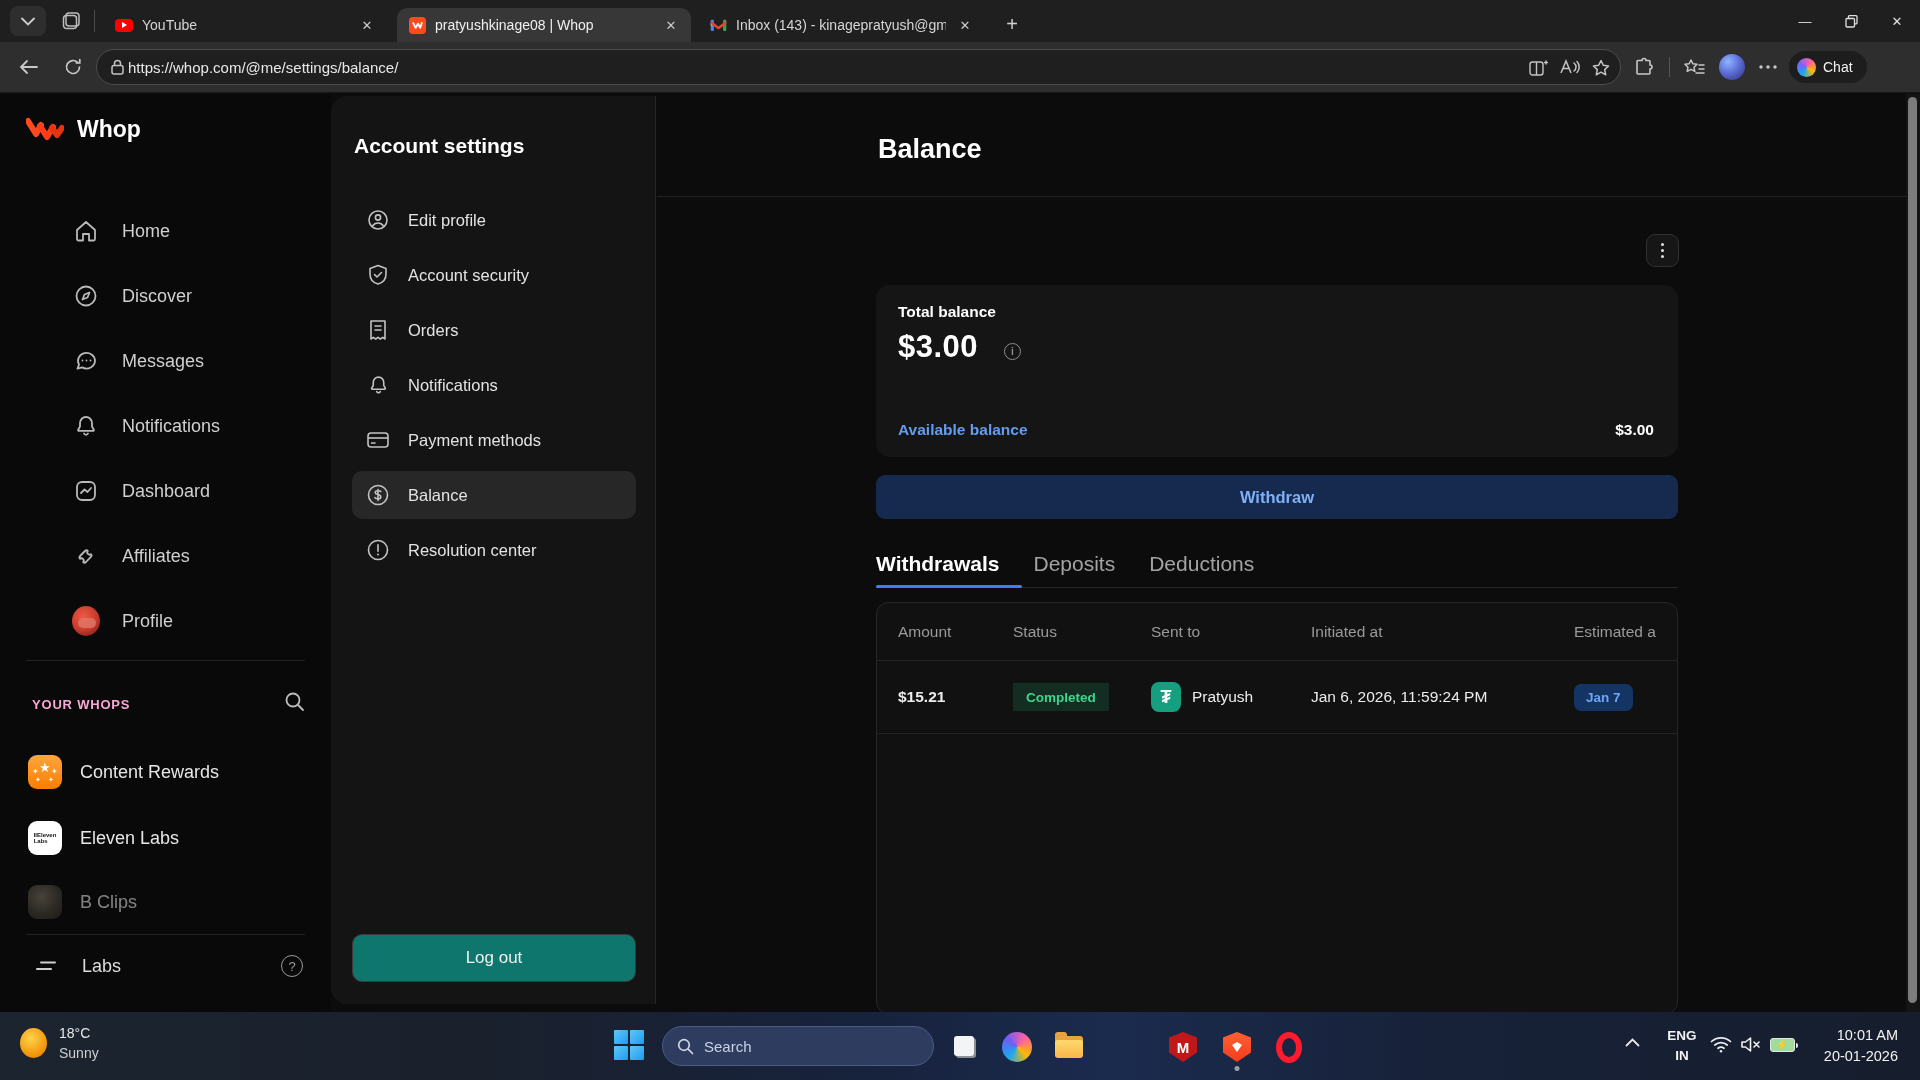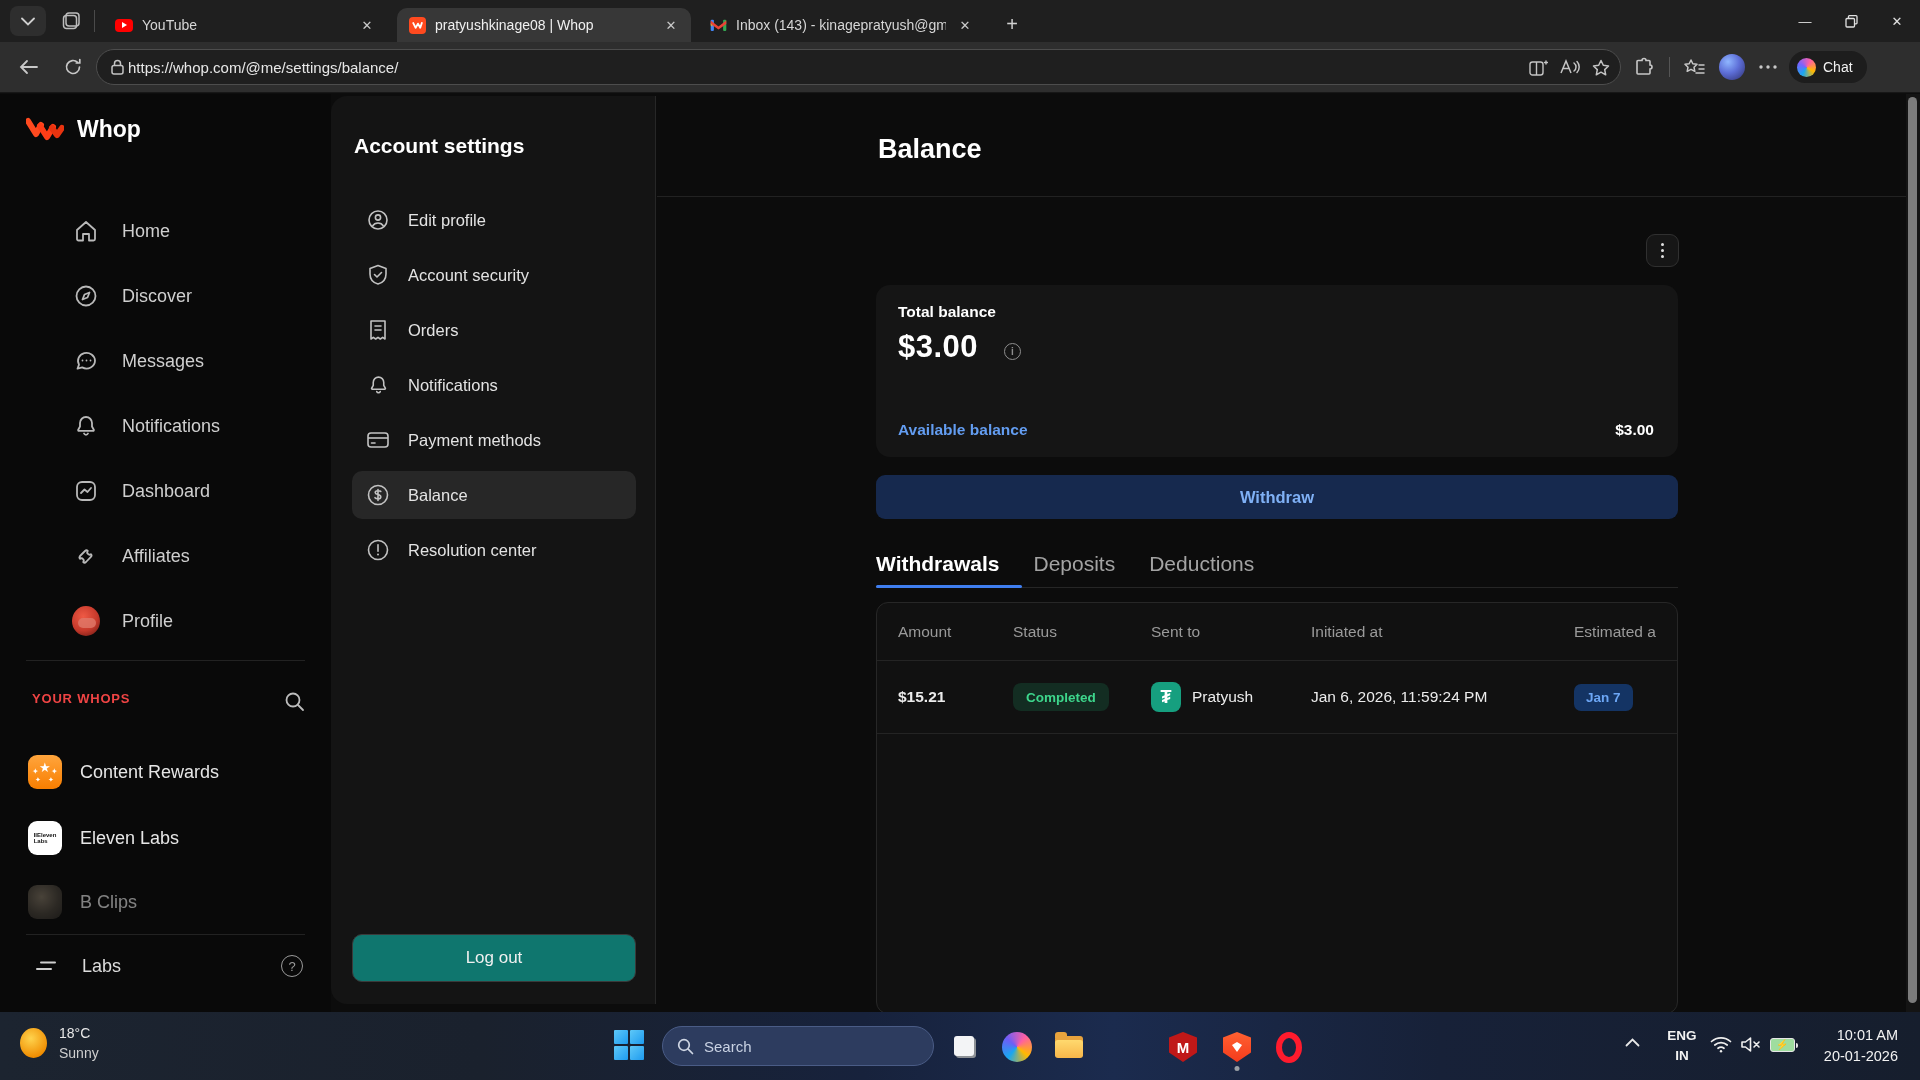--- a/index.html
+++ b/index.html
@@ -37,21 +37,21 @@
 
   
   .page { position:absolute; top:94px; left:0; width:1920px; height:918px; background:#0c0c0c; }
 
   
   .sidebar { position:absolute; left:0; top:0; width:331px; height:100%; background:#090909; }
   .brand { position:absolute; left:26px; top:22px; display:flex; align-items:center; gap:13px; color:#fff; font-size:23px; font-weight:bold; }
   .snav-item { position:absolute; left:0; width:100%; height:54px; display:flex; align-items:center; color:#cfcfcf; font-size:18px; gap:22px; padding-left:32px;margin-left:40px; }
   .snav-item .ico { width:28px; display:flex; justify-content:center; color:#b9b9b9; }
   .side-divider { position:absolute; left:26px; right:26px; height:1px; background:#222; }
-  .whops-header { position:absolute; left:32px; right:26px; display:flex; align-items:flex-start; justify-content:space-between; color:#ef4444; }
+  .whops-header { position:absolute; left:32px; right:26px; display:flex; align-items:flex-end; justify-content:space-between; color:#f9a8d4; }
   .whops-label { font-size:13px; font-weight:bold; letter-spacing:.8px; }
   .whop-row { position:absolute; left:0; width:100%; height:56px; display:flex; align-items:center; gap:18px; padding-left:28px; color:#e6e6e6; font-size:18px; }
   .whop-app-icon { width:34px; height:34px; border-radius:9px; flex:0 0 auto; position:relative; overflow:hidden; }
   .cr-icon { background:linear-gradient(180deg,#ffa53d,#f87e00); }
   .cr-icon span { position:absolute; color:#fff; }
   .el-icon { background:#fff; display:flex; align-items:center; justify-content:center; }
   .el-icon div { color:#111; font-weight:bold; font-size:6px; line-height:6px; text-align:left; }
   .bc-icon { background:radial-gradient(circle at 40% 35%, #7d7261 0%, #4a443b 55%, #2c2925 100%); }
   .dim { opacity:.55; }
   .pig-avatar { width:30px; height:30px; border-radius:50%; background:radial-gradient(circle at 40% 35%, #ef5a45 0%, #c6392b 55%, #5d1410 100%); position:relative; overflow:hidden; }
@@ -87,21 +87,21 @@
   .ptab { height:100%; display:flex; align-items:flex-start; padding-top:10px; margin-right:34px; color:#a3a3a3; font-size:21px; position:relative; }
   .ptab.active { color:#fff; font-weight:bold; }
   .ptab.active::after { content:""; position:absolute; left:0; bottom:-1px; width:calc(100% + 22px); height:3px; background:#3f7ef0; border-radius:2px; }
 
   .table-card { position:absolute; left:219px; top:508px; width:802px; height:412px; background:#111; border:1px solid #272727; border-radius:12px; overflow:hidden; }
   .trow { display:grid; grid-template-columns:115px 138px 160px 263px 1fr; align-items:center; padding:0 21px; white-space:nowrap; }
   .thead-row { height:58px; color:#9a9a9a; font-size:15.5px; border-bottom:1px solid #242424; }
   .thead-row > div { overflow:hidden; }
   .tdata-row { height:73px; color:#ececec; font-size:15.5px; border-bottom:1px solid #242424; }
   .amount-cell { font-weight:600; }
-  .status-pill { display:inline-flex; align-items:center; justify-content:center; height:28px; padding:0 13px; background:#132d22; color:#3dd68c; border-radius:8px; font-size:13.5px; font-weight:bold; width:fit-content; }
+  .status-pill { display:inline-flex; align-items:center; justify-content:center; height:28px; padding:0 13px; background:#132d22; color:#3dd68c; border-radius:0; font-size:13.5px; font-weight:bold; width:fit-content; }
   .sent-cell { display:flex; align-items:center; gap:11px; }
   .tether-icon { width:30px; height:30px; border-radius:8px; background:#169f7f; color:#fff; display:flex; align-items:center; justify-content:center; font-size:18px; font-weight:bold; }
   .est-pill { display:inline-flex; align-items:center; justify-content:center; height:27px; padding:0 12px; background:#143464; color:#6ca6f5; border-radius:7px; font-size:13.5px; font-weight:bold; width:fit-content; }
 
   .scroll-track { position:absolute; left:1906px; top:94px; width:14px; height:918px; background:#141414; }
   .scroll-thumb { position:absolute; left:2px; top:3px; width:9px; height:906px; background:#7c7c7c; border-radius:5px; }
 
   
   .taskbar { position:absolute; left:0; top:1012px; width:1920px; height:68px;
     background:linear-gradient(90deg,#1c2430 0%,#1a212d 25%,#17223c 45%,#1b2b4e 58%,#172138 75%,#161e2d 100%); }

